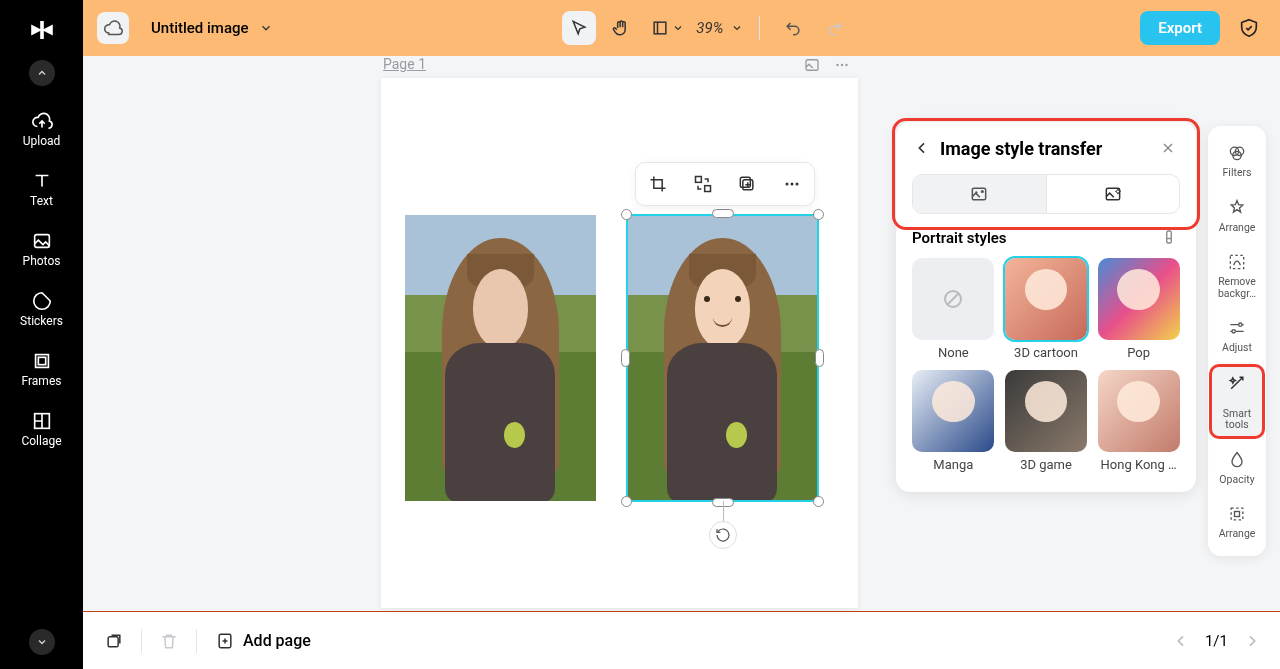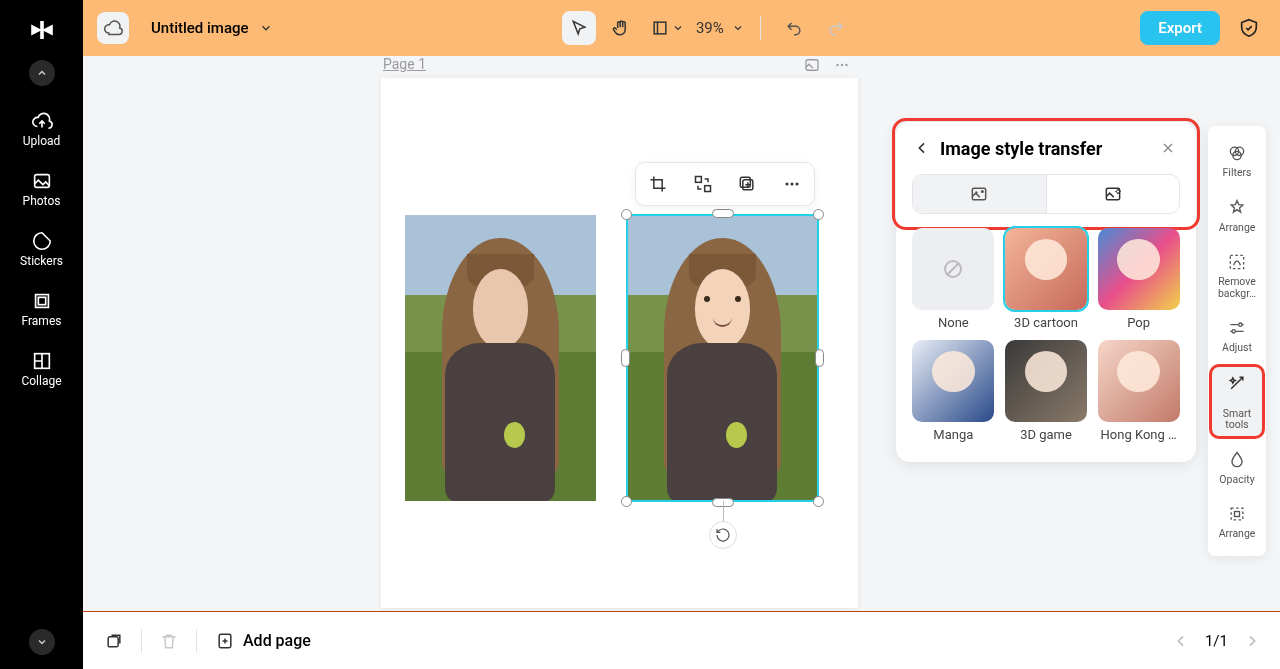--- a/index.html
+++ b/index.html
@@ -9,21 +9,21 @@
 .rail-collapse { width: 26px; height: 26px; border-radius: 50%; background: #2a2a2a; display: flex; align-items: center; justify-content: center; color: #ccc; cursor:pointer; margin-bottom: 10px;}
 .rail-item { width: 100%; display: flex; flex-direction: column; align-items: center; gap: 2px; padding: 8px 0; color: #fff; font-size: 12px; cursor: pointer; }
 .rail-item .ri-icon { width: 22px; height: 22px; display:flex; align-items:center; justify-content:center; }
 .rail-more { margin-top: auto; margin-bottom: 14px; width: 26px; height: 26px; border-radius: 50%; background: #2a2a2a; display: flex; align-items: center; justify-content: center; color:#ccc; cursor:pointer; }
 
 .main { flex: 1; display: flex; flex-direction: column; background: #fdba74; }
 .topbar { height: 56px; display: flex; align-items: center; padding: 0 14px; }
 .cloud-chip { width: 32px; height: 32px; border-radius: 8px; background: #f1f2f4; display: flex; align-items: center; justify-content: center; margin-right: 10px; color:#555;}
 .title-chip { height: 34px; padding: 0 12px; display: flex; align-items: center; gap: 10px; font-size: 15px; font-weight: 500; border-radius: 8px; cursor:pointer; }
 
-.center-tools { margin-left: auto; margin-right: auto; display: flex; align-items: center; gap: 8px; }
+.center-tools { margin-left: auto; margin-right: auto; display: flex; align-items: center; gap: 8px; font-style: italic; }
 .tool-btn { width: 34px; height: 34px; border-radius: 8px; display: flex; align-items:center; justify-content:center; cursor:pointer; color:#333;}
 .tool-btn.active { background: #f1f2f4; }
 .zoom-group { display:flex; align-items:center; gap:8px; font-size:15px; color:#333; }
 .tb-sep { width:1px; height:24px; background:#e4e4e7; margin:0 8px; }
 .undo-btn, .redo-btn { width:34px; height:34px; display:flex; align-items:center; justify-content:center; cursor:pointer; }
 .redo-btn { color:#c9c9cf; }
 .undo-btn { color:#555; }
 .export-btn { background:#28c4ef; color:#fff; font-weight:600; font-size:15px; padding: 8px 18px; border-radius:8px; cursor:pointer; margin-left: 10px; }
 .shield-btn { width:34px; height:34px; display:flex; align-items:center; justify-content:center; cursor:pointer; color:#222; margin-left: 12px;}
 
@@ -53,21 +53,21 @@
 .h-l{left:-6px;top:calc(50% - 9px);width:9px;height:18px;border-radius:5px}
 .h-r{right:-6px;top:calc(50% - 9px);width:9px;height:18px;border-radius:5px}
 .h-t{top:-6px;left:calc(50% - 11px);width:22px;height:9px;border-radius:5px}
 .h-b{bottom:-6px;left:calc(50% - 11px);width:22px;height:9px;border-radius:5px}
 .rotate-line { position:absolute; left:50%; top:100%; width:1px; height:26px; background:#bbb; }
 .rotate-handle { position:absolute; left:calc(50% - 14px); top:calc(100% + 20px); width:28px; height:28px; background:#fff; border:1px solid #ddd; border-radius:50%; display:flex; align-items:center; justify-content:center; color:#555; cursor:pointer; }
 
 .context-toolbar { position:absolute; left:552px; top:106px; width:180px; height:44px; background:#fff; border:1px solid #e6e6ea; border-radius:10px; display:flex; align-items:center; justify-content:space-around; box-shadow:0 2px 8px rgba(0,0,0,0.06); }
 .ctx-btn { width:32px; height:32px; display:flex; align-items:center; justify-content:center; cursor:pointer; color:#333; border-radius:6px; }
 
-.right-rail { position:absolute; right:14px; top:70px; width:58px; background:#fff; border-radius:7px; box-shadow:0 2px 12px rgba(0,0,0,0.08); display:flex; flex-direction:column; align-items:center; padding:10px 0; gap:6px; }
+.right-rail { position:absolute; right:14px; top:70px; width:58px; background:#fff; border-radius:13px; box-shadow:0 2px 12px rgba(0,0,0,0.08); display:flex; flex-direction:column; align-items:center; padding:10px 0; gap:6px; }
 .rr-item { width:52px; padding:6px 0; display:flex; flex-direction:column; align-items:center; gap:3px; font-size:10.5px; color:#555; cursor:pointer; border-radius:8px; line-height:1.1; text-align:center;}
 .rr-item.active { background:#f1f2f4; }
 .rr-item .rr-icon { width:22px; height:22px; display:flex; align-items:center; justify-content:center; }
 .rr-highlight { outline:3px solid #ef3b2f; outline-offset:-1px; border-radius:8px;gap:14px; }
 
 .style-panel { position:absolute; right:84px; top:66px; width:300px; background:#fff; border-radius:14px; box-shadow:0 2px 16px rgba(0,0,0,0.10); padding:14px 16px 20px; }
 .panel-hl { position:absolute; left:-4px; right:-4px; top:-4px; height:112px; border:3px solid #ef3b2f; border-radius:14px; pointer-events:none; }
 .sp-header { display:flex; align-items:center; gap:8px; margin-bottom:14px; }
 .sp-title { font-size:18px; font-weight:700; flex:1; }
 .sp-close { width:24px; height:24px; color:#888; cursor:pointer; display:flex; align-items:center; justify-content:center; }
@@ -122,20 +122,28 @@
         <svg width="22" height="22" viewBox="0 0 24 24" fill="none" stroke="#fff" stroke-width="1.8">
           <path d="M7 18a5 5 0 1 1 .8-9.94A6 6 0 0 1 20 12a4 4 0 0 1-1 7.87"></path>
           <path d="M12 12v7M9 15l3-3 3 3"></path>
         </svg>
       </span>
     <span>Upload</span>
   </div>
   <div class="rail-item">
     <span class="ri-icon">
         <svg width="22" height="22" viewBox="0 0 24 24" fill="none" stroke="#fff" stroke-width="1.8">
+          <path d="M5 6h14M12 6v12"></path>
+        </svg>
+      </span>
+    <span>Text</span>
+  </div>
+  <div class="rail-item">
+    <span class="ri-icon">
+        <svg width="22" height="22" viewBox="0 0 24 24" fill="none" stroke="#fff" stroke-width="1.8">
           <rect x="4" y="5" width="16" height="14" rx="2"></rect>
           <path d="M4 15l4-4 5 5 3-3 4 4"></path>
         </svg>
       </span>
     <span>Photos</span>
   </div>
   <div class="rail-item">
     <span class="ri-icon">
         <svg width="22" height="22" viewBox="0 0 24 24" fill="none" stroke="#fff" stroke-width="1.8">
           <path d="M12 3a9 9 0 1 0 9 9l-9-9z"></path>
@@ -416,20 +424,29 @@
             </svg>
         </div>
         <div class="sp-tab">
           <svg width="20" height="20" viewBox="0 0 24 24" fill="none" stroke="#333" stroke-width="1.8">
               <rect x="4" y="5" width="16" height="14" rx="2"></rect>
               <path d="M4 15l4-4 5 5"></path>
               <path d="M17 8l1-2 1 2 2 1-2 1-1 2-1-2-2-1 2-1z" stroke-width="1.2"></path>
             </svg>
         </div>
       </div>
+      <div class="sp-section-head">
+        <span>Portrait styles</span>
+        <span class="sp-meter">
+            <svg width="18" height="18" viewBox="0 0 24 24" fill="none" stroke="currentColor" stroke-width="1.8">
+              <rect x="9" y="4" width="6" height="16" rx="2"></rect>
+              <path d="M9 14h6"></path>
+            </svg>
+          </span>
+      </div>
       <div class="sp-grid">
         <div class="sp-cell">
           <div class="sp-thumb sp-none">
               <svg width="24" height="24" viewBox="0 0 24 24" fill="none" stroke="currentColor" stroke-width="2">
                 <circle cx="12" cy="12" r="8"></circle>
                 <path d="M6 18L18 6"></path>
               </svg>
             </div>
           <span class="sp-cell-label">None</span>
         </div>

